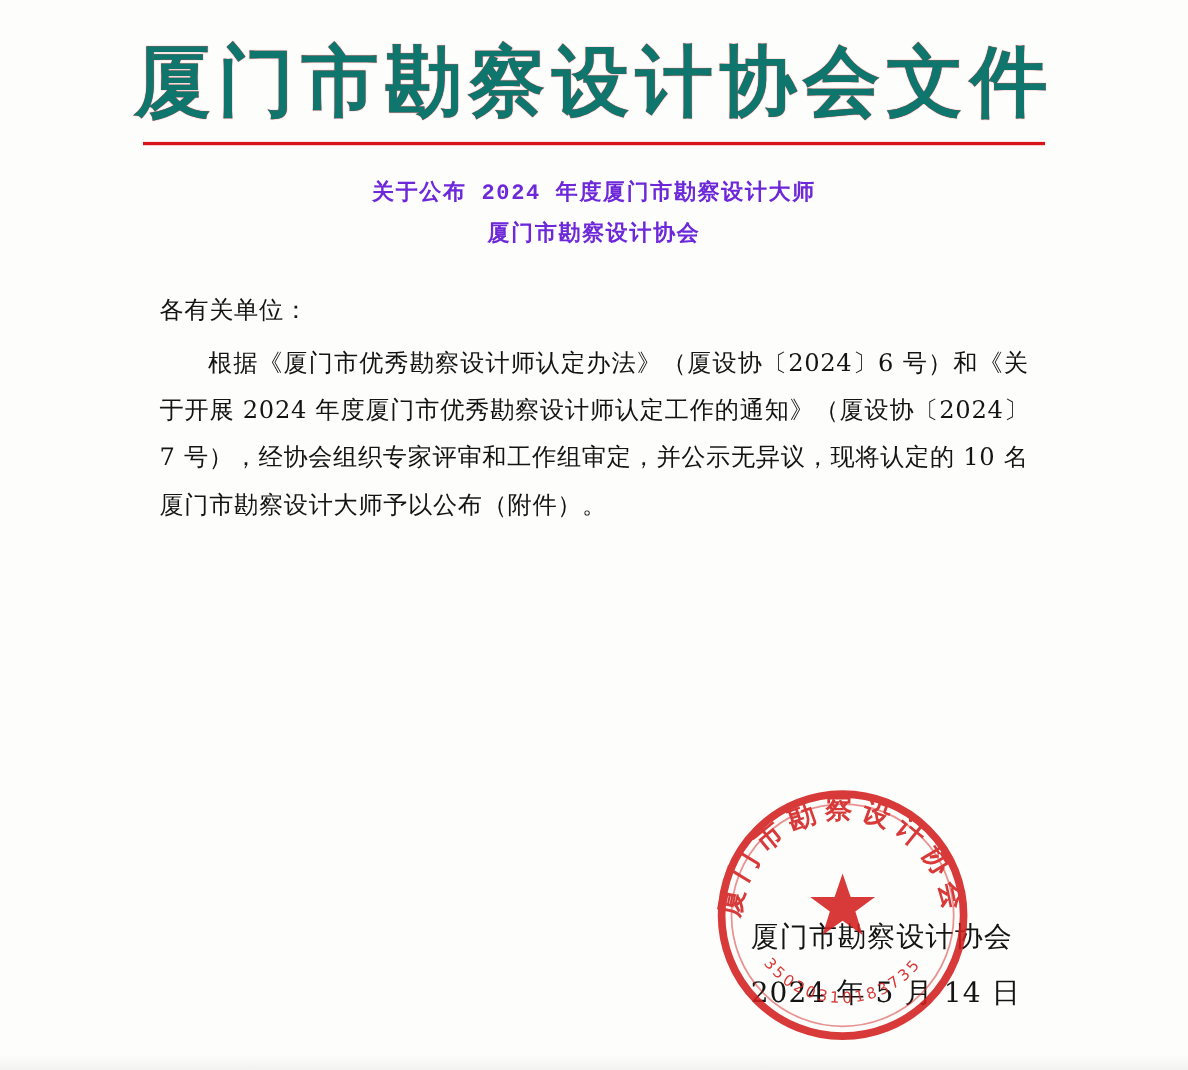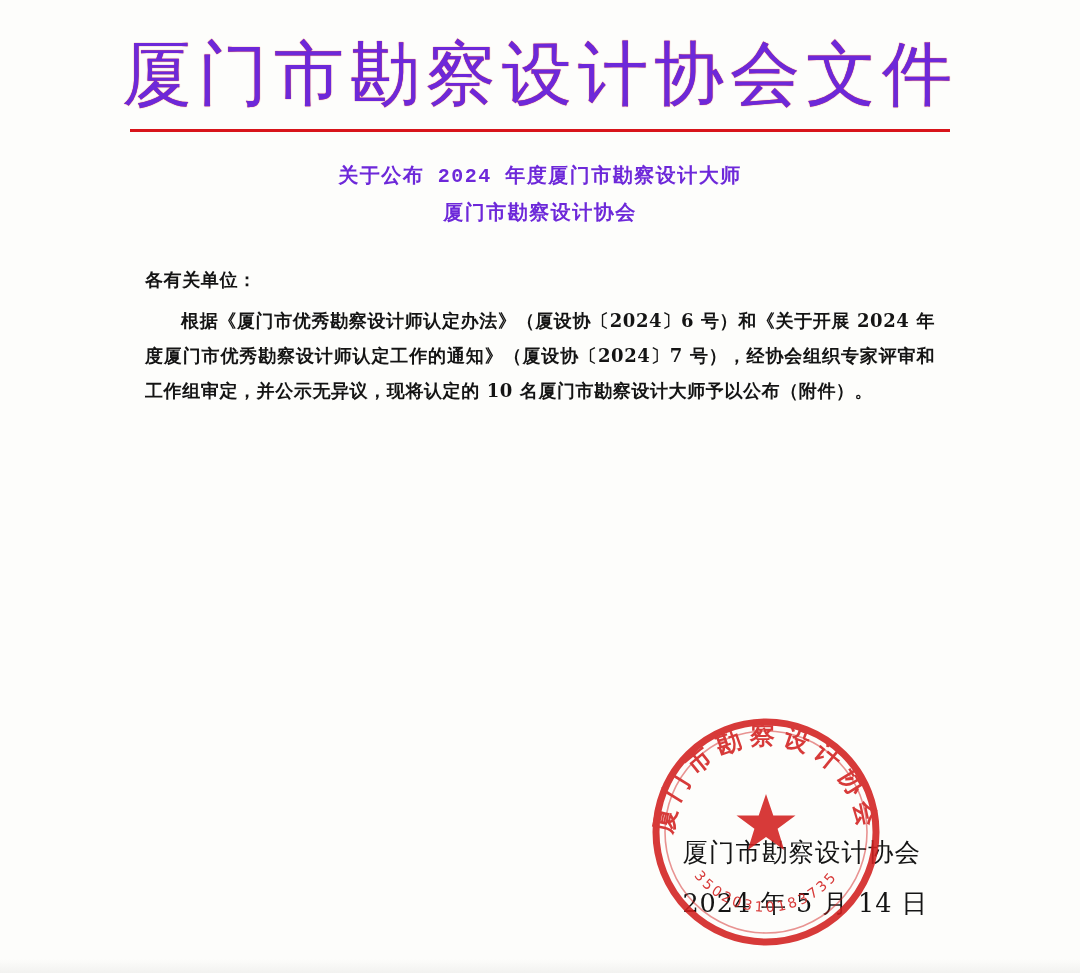--- a/index.html
+++ b/index.html
@@ -23,24 +23,24 @@
     background: #fdfdfb;
   }
 
   
   .doc-header {
     text-align: center;
     padding-top: 34px;
   }
   .doc-title {
     font-family: "DejaVu Serif", "Liberation Serif", serif;
-    font-weight: normal;
+    font-weight: bold;
     font-size: 70px;
     letter-spacing: 6px;
-    color: #6d28d9;
+    color: #0f766e;
     line-height: 1.15;
     white-space: nowrap;
     text-shadow: 0 0 1px #d8141a;
   }
 
   .doc-number {
     text-align: center;
     font-size: 21px;
     color: #222;
     margin-top: 50px;
@@ -65,25 +65,24 @@
     letter-spacing: 1.5px;
     line-height: 1.85;
     color: #6d28d9;
     font-family: Liberation Mono, monospace;
   }
 
   
   .body-block {
     margin: 30px auto 0 auto;
     width: 790px;
-    font-size: 18px;
+    font-size: 22px;
     line-height: 1.95;
     letter-spacing: 0.6px;
     color: #141414;
-    font-weight: bold;
   }
   .salutation {
     margin-left: 0;
   }
   .para {
     text-indent: 2em;
     margin-top: 6px;
     text-align: justify;
     text-justify: inter-ideograph;
   }

